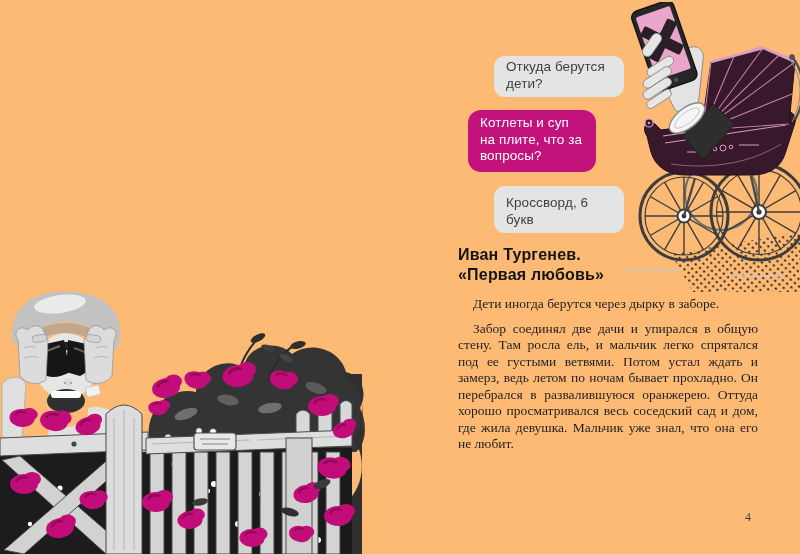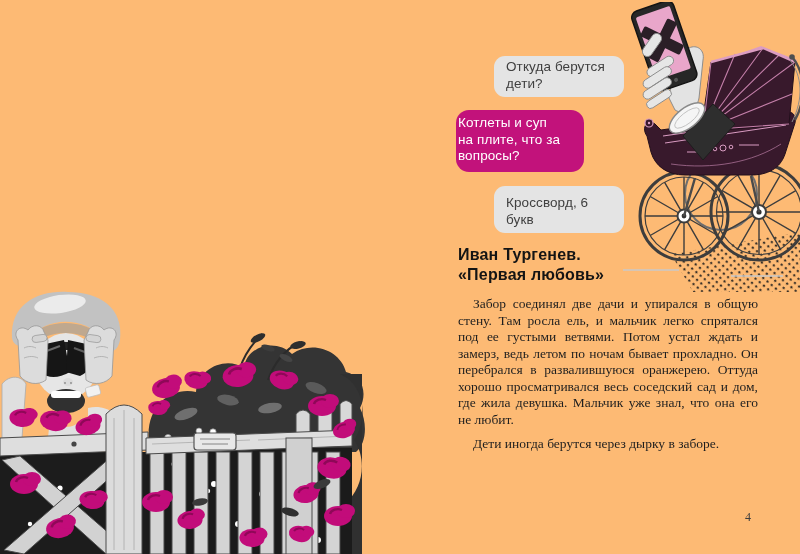--- a/index.html
+++ b/index.html
@@ -7,21 +7,21 @@
         font-family:"Liberation Sans",sans-serif;}
   .art{position:absolute;}
   .art-left{left:0;top:288px;}
   .art-pram{left:583px;top:2px;}
   .bubble{position:absolute;border-radius:11px;font-size:13.5px;line-height:16.5px;
           letter-spacing:.1px;}
   .bubble .bline{display:block;}
   .bubble.gray{background:#e4e4e4;color:#404040;}
   .bubble.magenta{background:#c2127b;color:#ffffff;border-radius:13px;}
   .b1{left:494px;top:56px;width:130px;padding:3px 12px 5px;box-sizing:border-box;}
-  .b2{left:456px;top:110px;width:128px;padding:5px 2px 7px;box-sizing:border-box;}
+  .b2{left:468px;top:110px;width:128px;padding:5px 12px 7px;box-sizing:border-box;}
   .b3{left:494px;top:186px;width:130px;padding:9px 12px 5px;box-sizing:border-box;}
   .article{position:absolute;left:458px;top:245px;width:300px;}
   .article h1{margin:0 0 12px 0;font-size:16px;line-height:19.5px;font-weight:bold;
               color:#141414;letter-spacing:.2px;}
   .article h1 .tline{display:block;}
   .article p{margin:0 0 8px 0;font-family:"Liberation Serif",serif;font-size:13.5px;
              line-height:16.5px;color:#1f1f1f;text-align:justify;text-indent:15px;
              hyphens:manual;}
   .pagenum{position:absolute;left:736px;top:510px;width:24px;text-align:center;
            font-family:"Liberation Serif",serif;font-size:12px;color:#3d3d3d;}
@@ -280,18 +280,18 @@
   <div class="bubble gray b3">
     <span class="bline">Кроссворд, 6</span>
     <span class="bline">букв</span>
   </div>
 
   <div class="article">
     <h1>
       <span class="tline">Иван Тургенев.</span>
       <span class="tline">«Первая любовь»</span>
     </h1>
+    <p>Дети иногда берутся через дырку в заборе.</p>
     <p>Забор соединял две дачи и упирался в общую сте­ну. Там росла ель, и мальчик легко спрятался под ее густыми ветвями. Потом устал ждать и замерз, ведь летом по ночам бывает прохладно. Он перебрался в развалившуюся оранжерею. Оттуда хорошо про­сматривался весь соседский сад и дом, где жила де­вушка. Мальчик уже знал, что она его не любит.</p>
-    <p>Дети иногда берутся через дырку в заборе.</p>
   </div>
 
   <div class="pagenum">4</div>
 </div>
 
 </body></html>

